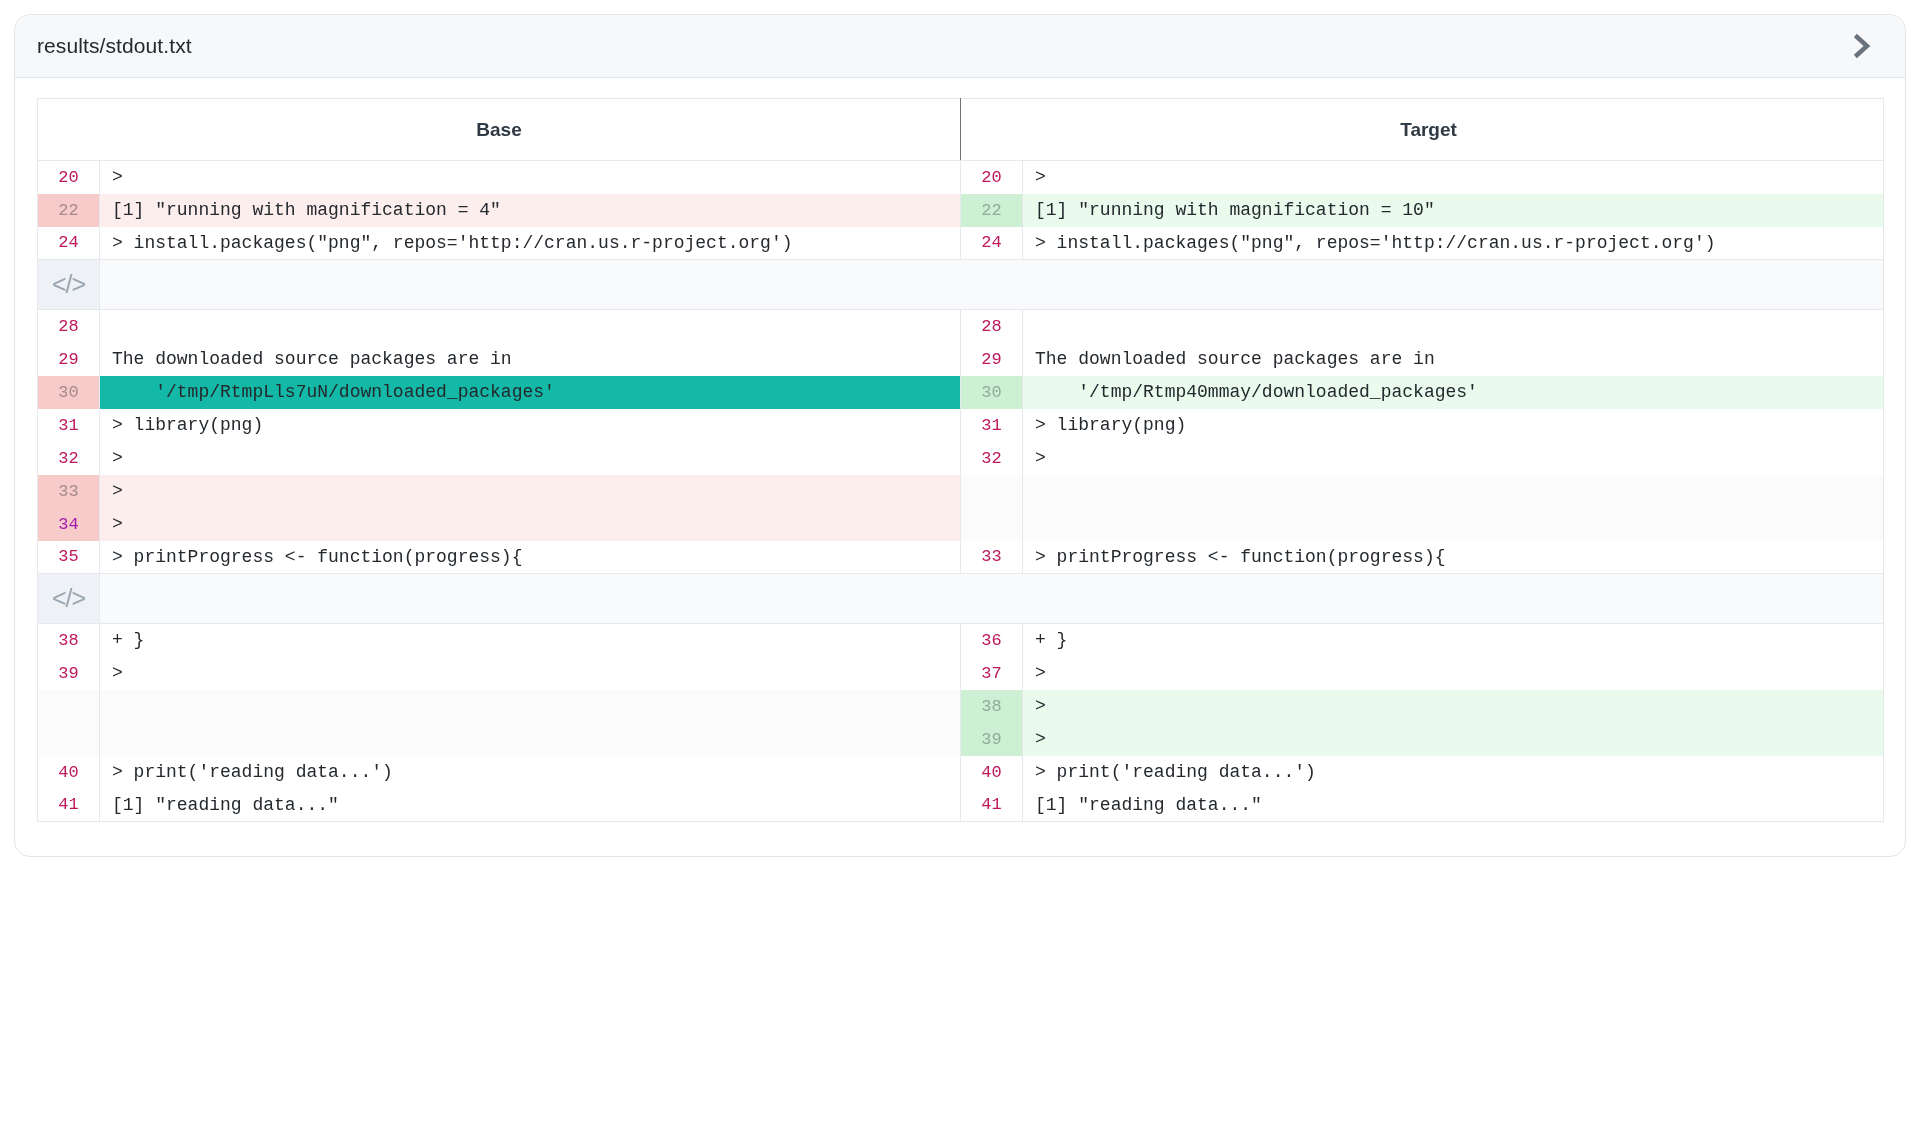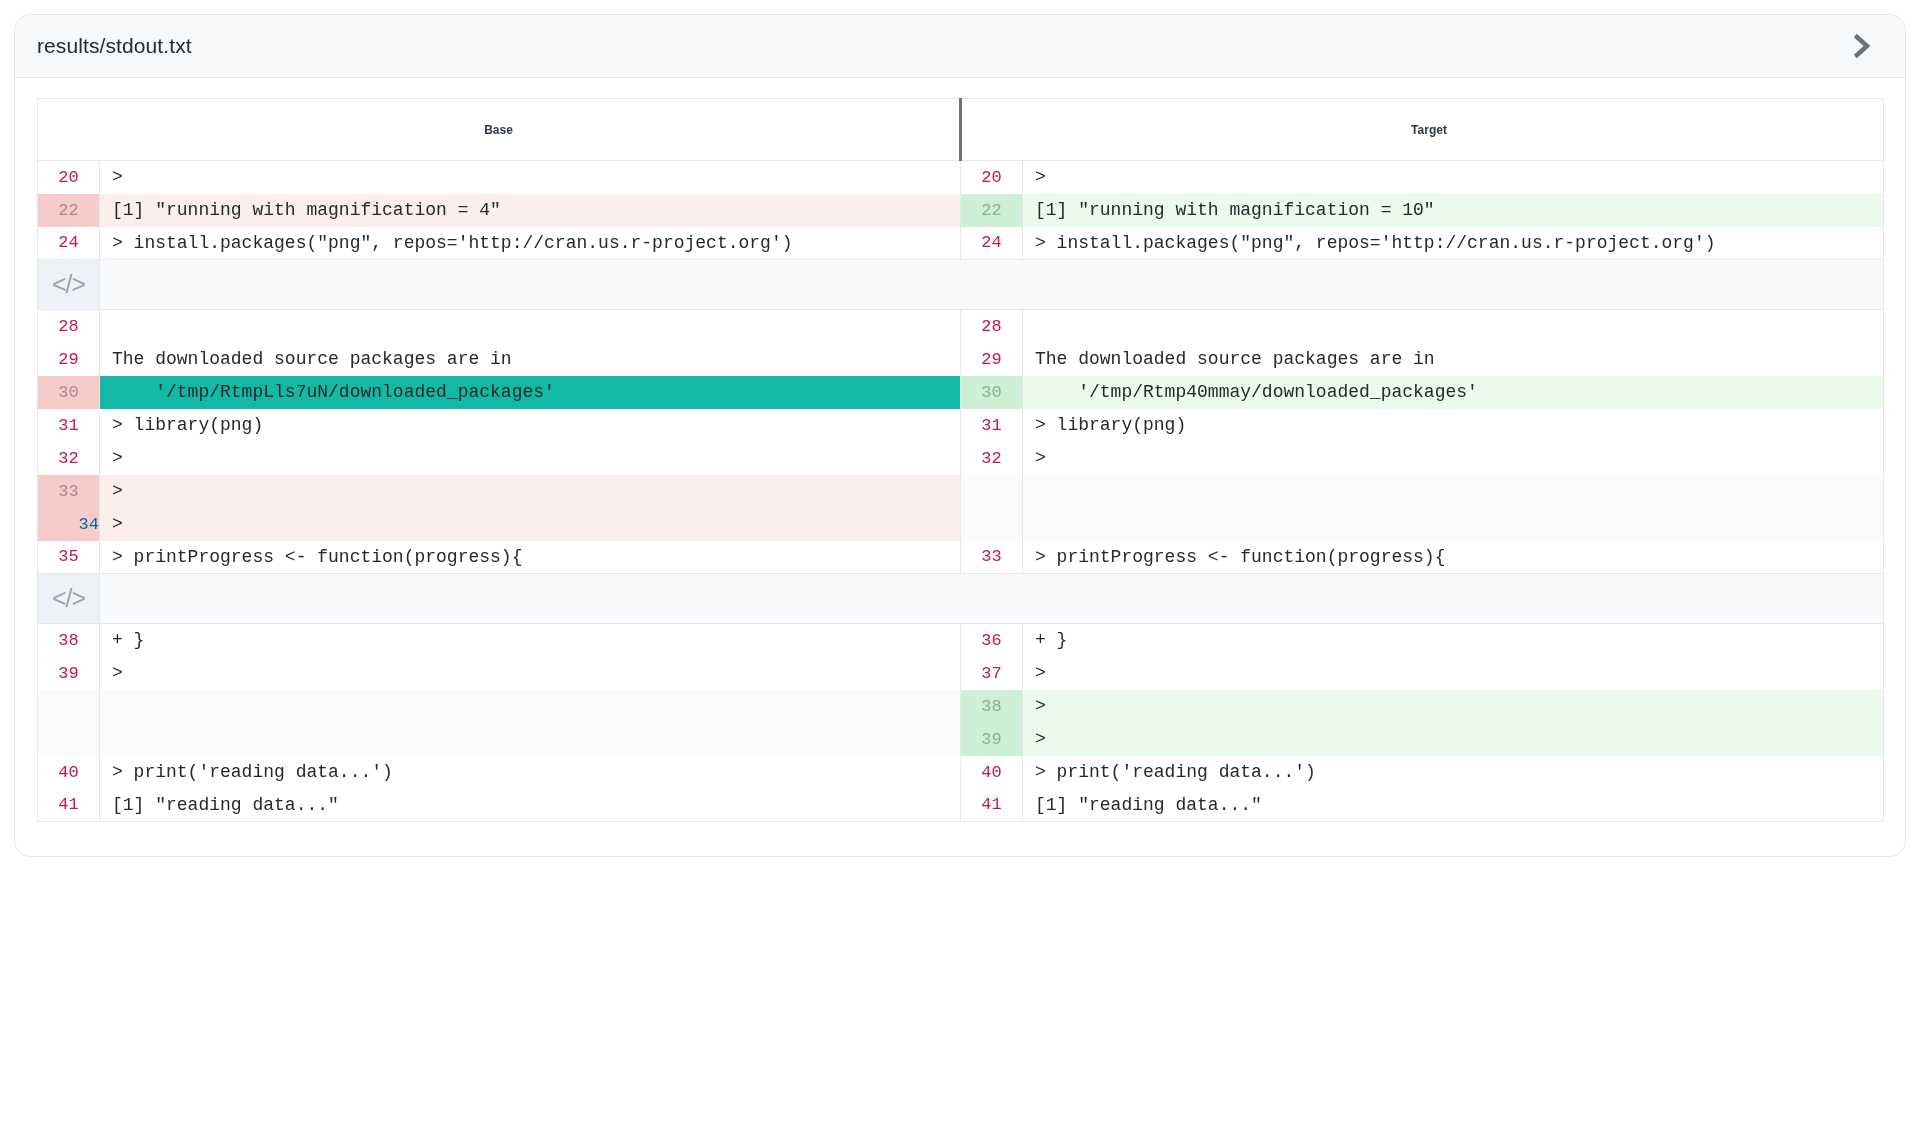--- a/index.html
+++ b/index.html
@@ -52,29 +52,29 @@
     table-layout: fixed;
     width: 1846px;
     border: 1px solid #e6e8eb;
   }
 
   col.gutter { width: 62px; }
   col.content { width: 861px; }
 
   thead th {
     height: 62px;
-    font-size: 12px;
+    font-size: 19px;
     font-weight: bold;
     color: #2f3a45;
     text-align: center;
     border-bottom: 1px solid #e6e8eb;
     background: #ffffff;
     padding: 0;
   }
-  thead th.sep { border-left: 3px solid #737373; padding-left: 13px; }
+  thead th.sep { border-left: 1px solid #737373; padding-left: 13px; }
 
   tbody tr { height: 33px; }
 
   td {
     padding: 0;
     font-family: "Liberation Mono", monospace;
     font-size: 18px;
     vertical-align: middle;
     white-space: pre;
     background: #ffffff;
@@ -199,21 +199,21 @@
             <td class="ln sep-left">32</td>
             <td class="code">&gt;</td>
           </tr>
           <tr>
             <td class="ln" style="background: rgb(248, 203, 203); color: rgb(167, 138, 138);">33</td>
             <td class="code" style="background: rgb(253, 238, 238);">&gt;</td>
             <td class="ln sep-left empty"></td>
             <td class="code empty"></td>
           </tr>
           <tr>
-            <td class="ln" style="background: rgb(248, 203, 203); color: #0369a1; text-align: right;">34</td>
+            <td class="ln" style="background: rgb(248, 203, 203); color: #a21caf;">34</td>
             <td class="code" style="background: rgb(253, 238, 238);">&gt;</td>
             <td class="ln sep-left empty"></td>
             <td class="code empty"></td>
           </tr>
           <tr>
             <td class="ln">35</td>
             <td class="code">&gt; printProgress &lt;- function(progress){</td>
             <td class="ln sep-left">33</td>
             <td class="code">&gt; printProgress &lt;- function(progress){</td>
           </tr>

